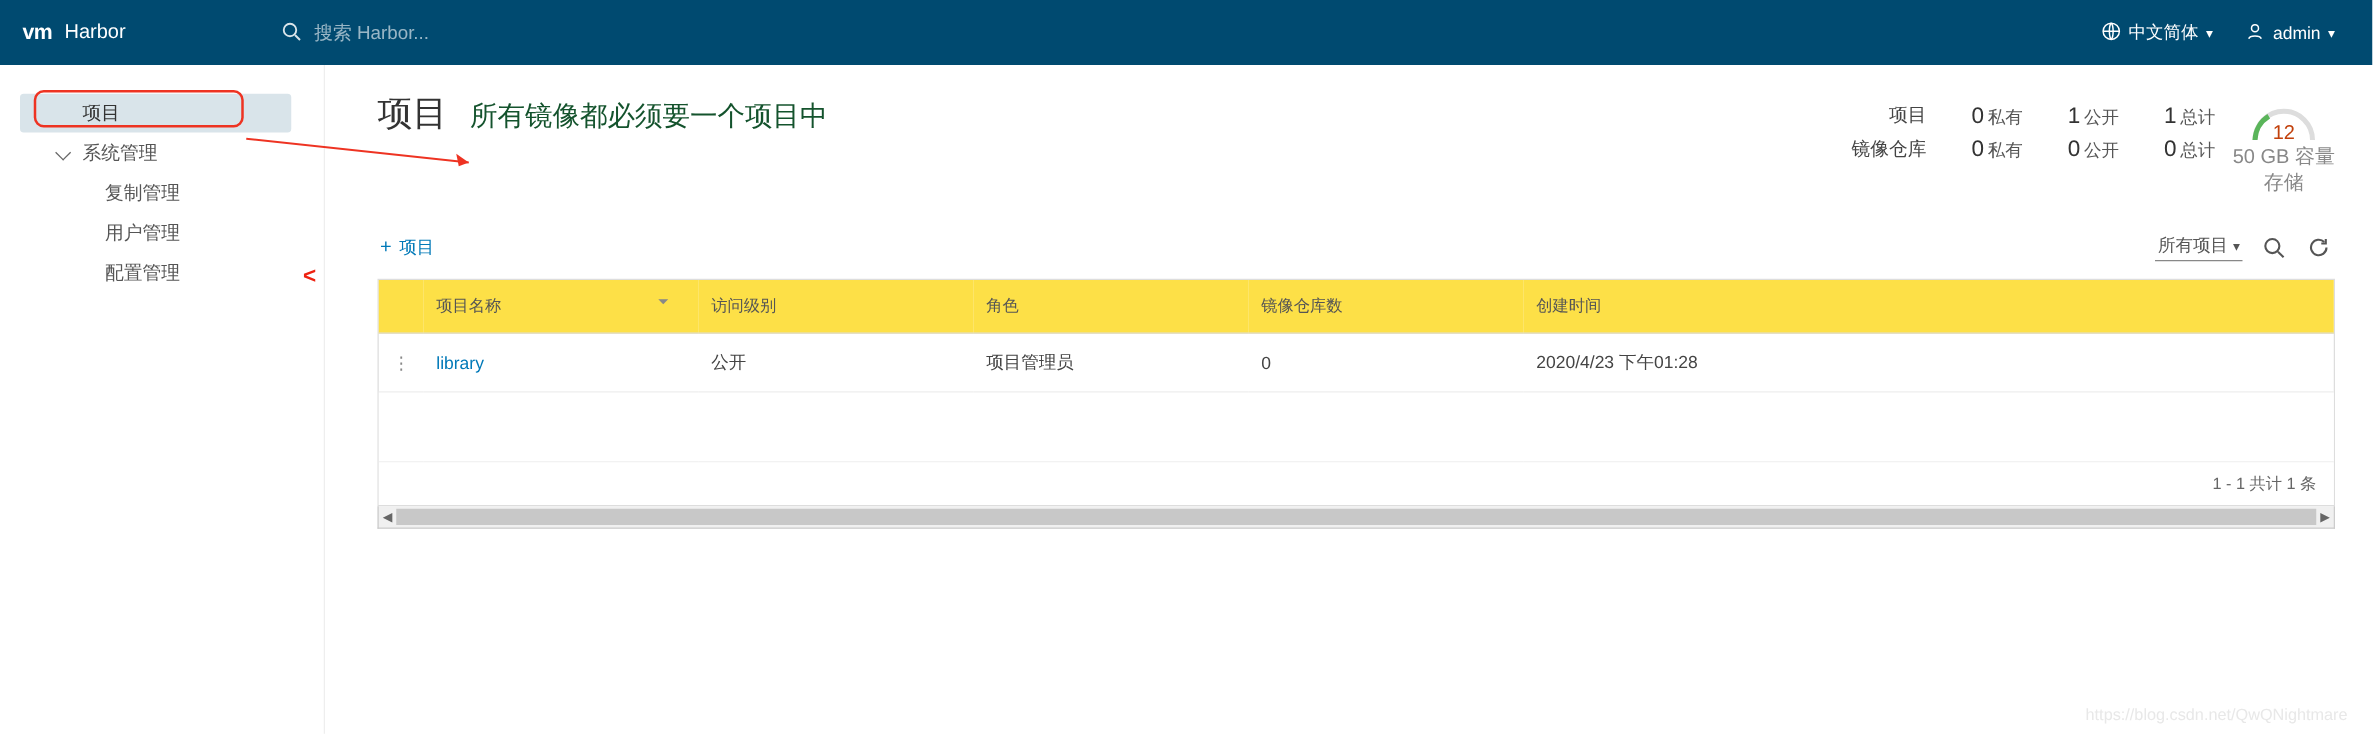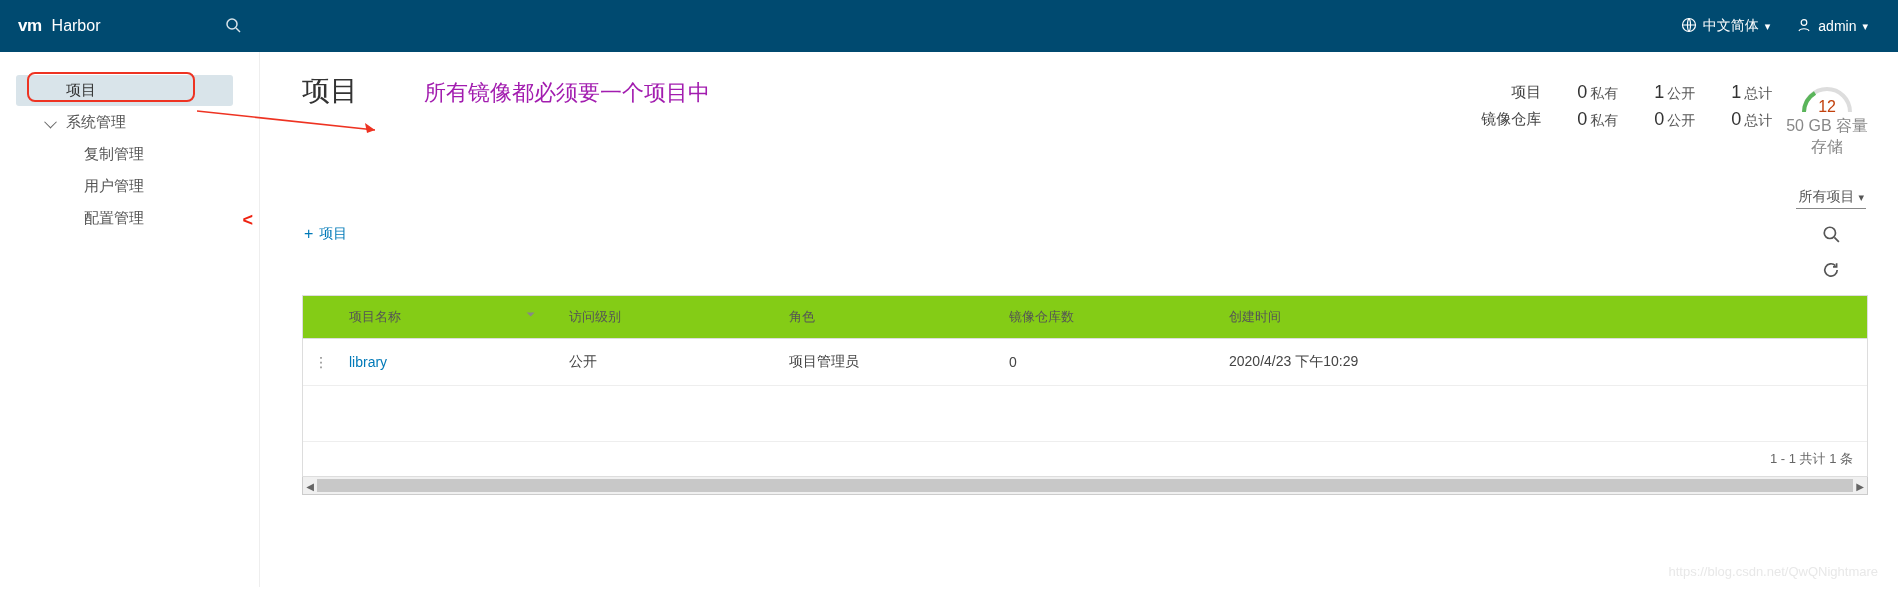--- a/index.html
+++ b/index.html
@@ -29,43 +29,43 @@
 .highlight-box { position: absolute; left: 27px; top: 20px; width: 168px; height: 30px; border: 2px solid #ee3322; border-radius: 8px; pointer-events: none; }
 .collapse-arrow { position: absolute; right: 6px; top: 158px; color: #ee2211; font-weight: bold; font-size: 18px; cursor: pointer; }
 
 
 .arrow-line { position: absolute; left: 195px; top: 107px; width: 190px; height: 30px; pointer-events: none; }
 
 
 .content { flex: 1; padding: 20px 30px 10px 42px; position: relative; display: flex; flex-direction: column; }
 .title-row { display: flex; align-items: baseline; gap: 18px; }
 .page-title { font-size: 28px; color: #333; font-weight: 400; }
-.annotation-text { font-size: 22px; color: #a21caf; margin-left: 48px; }
+.annotation-text { font-size: 22px; color: #14532d; }
 
 .summary { display: flex; align-items: flex-start; position: absolute; right: 30px; top: 30px; gap: 14px; }
 .summary-grid { display: grid; grid-template-columns: repeat(4, auto); gap: 6px 36px; align-items: center; }
 .summary-label { text-align: right; font-size: 15px; color: #444; }
 .summary-val { font-size: 14px; color: #555; }
 .summary-val b { font-size: 18px; font-weight: 400; color: #333; margin-right: 3px; }
 .gauge-box { text-align: center; padding-top: 2px; }
 .gauge { width: 54px; height: 30px; position: relative; margin: 0 auto 2px; }
 .gauge svg { width: 54px; height: 30px; }
 .gauge-num { position: absolute; width: 100%; bottom: -2px; text-align: center; font-size: 16px; color: #c2410c; }
 .gauge-text { font-size: 16px; color: #888; line-height: 1.3; }
 
 .toolbar { display: flex; align-items: center; margin-top: 76px; padding: 0 2px 8px 2px; }
 .add-btn { color: #0079b8; font-size: 14px; cursor: pointer; display: flex; align-items: center; gap: 6px; }
 .add-plus { font-size: 16px; }
-.toolbar-right { margin-left: auto; display: flex; align-items: center; gap: 14px; flex-direction: column; }
+.toolbar-right { margin-left: auto; display: flex; align-items: center; gap: 14px; }
 .filter-select { display: flex; align-items: center; gap: 4px; font-size: 14px; color: #555; border-bottom: 1px solid #888; padding: 2px 2px; cursor: pointer; }
 .icon-btn { width: 22px; height: 22px; display: flex; align-items: center; justify-content: center; cursor: pointer; color: #555; }
 
 .table-wrap { margin-top: 6px; border: 1px solid #ddd; }
 .table { width: 100%; border-collapse: collapse; }
-.table th { text-align: left; font-weight: 400; font-size: 13px; color: #555; padding: 12px 10px; border-bottom: 1px solid #ddd; background: #84cc16; }
+.table th { text-align: left; font-weight: 400; font-size: 13px; color: #555; padding: 12px 10px; border-bottom: 1px solid #ddd; background: #fde047; }
 .table th.filterable::after { content: "⏷"; float: right; color: #888; font-size: 11px; margin-right: 14px; }
 .table td { padding: 14px 10px; font-size: 14px; color: #444; border-bottom: 1px solid #eee; }
 .table .actions-cell { width: 36px; text-align: center; color: #888; cursor: pointer; }
 .table .link { color: #0079b8; cursor: pointer; }
 .table-blank { height: 56px; border-bottom: 1px solid #eee; background: #fff; }
 .table-footer { text-align: right; padding: 8px 14px; font-size: 13px; color: #666; background: #fff; }
 .hscroll { height: 18px; background: #f0f0f0; position: relative; border: 1px solid #ccc; border-top: none; }
 .hscroll-thumb { position: absolute; left: 14px; right: 14px; top: 2px; bottom: 2px; background: #c8c8c8; }
 .hscroll-arrow { position: absolute; top: 0; width: 14px; height: 18px; display: flex; align-items: center; justify-content: center; color: #666; font-size: 10px; }
 .hscroll-arrow.l { left: 0; }
@@ -81,20 +81,21 @@
     <span class="logo-vm">vm</span>
     <span class="logo-name">Harbor</span>
   </div>
   <div class="search-wrap">
     <span class="search-icon">
       <svg width="16" height="16" viewBox="0 0 16 16" fill="none" stroke="#fff" stroke-width="1.5">
           <circle cx="7" cy="7" r="5"></circle>
           <line x1="11" y1="11" x2="15" y2="15"></line>
         </svg>
     </span>
+    <input class="search-input" placeholder="搜索 Harbor..." style="">
   </div>
   <div class="header-right">
     <div class="header-link">
       <span>
         <svg width="16" height="16" viewBox="0 0 16 16" fill="none" stroke="#fff" stroke-width="1.2">
             <circle cx="8" cy="8" r="6.5"></circle>
             <path d="M1.5 8h13M8 1.5c2 2 2 11 0 13M8 1.5c-2 2-2 11 0 13"></path>
           </svg>
       </span>
       <span>中文简体</span>
@@ -207,21 +208,21 @@
             <th><span>创建时间</span></th>
           </tr>
         </thead>
         <tbody>
           <tr>
             <td class="actions-cell">⋮</td>
             <td><span class="link">library</span></td>
             <td>公开</td>
             <td>项目管理员</td>
             <td>0</td>
-            <td>2020/4/23 下午10:29</td>
+            <td>2020/4/23 下午01:28</td>
           </tr>
           <tr class="table-blank">
               <td colspan="6"></td>
             </tr>
         </tbody>
       </table>
       <div class="table-footer">1 - 1 共计 1 条</div>
     </div>
     <div class="hscroll">
       <div class="hscroll-arrow l">◀</div>

